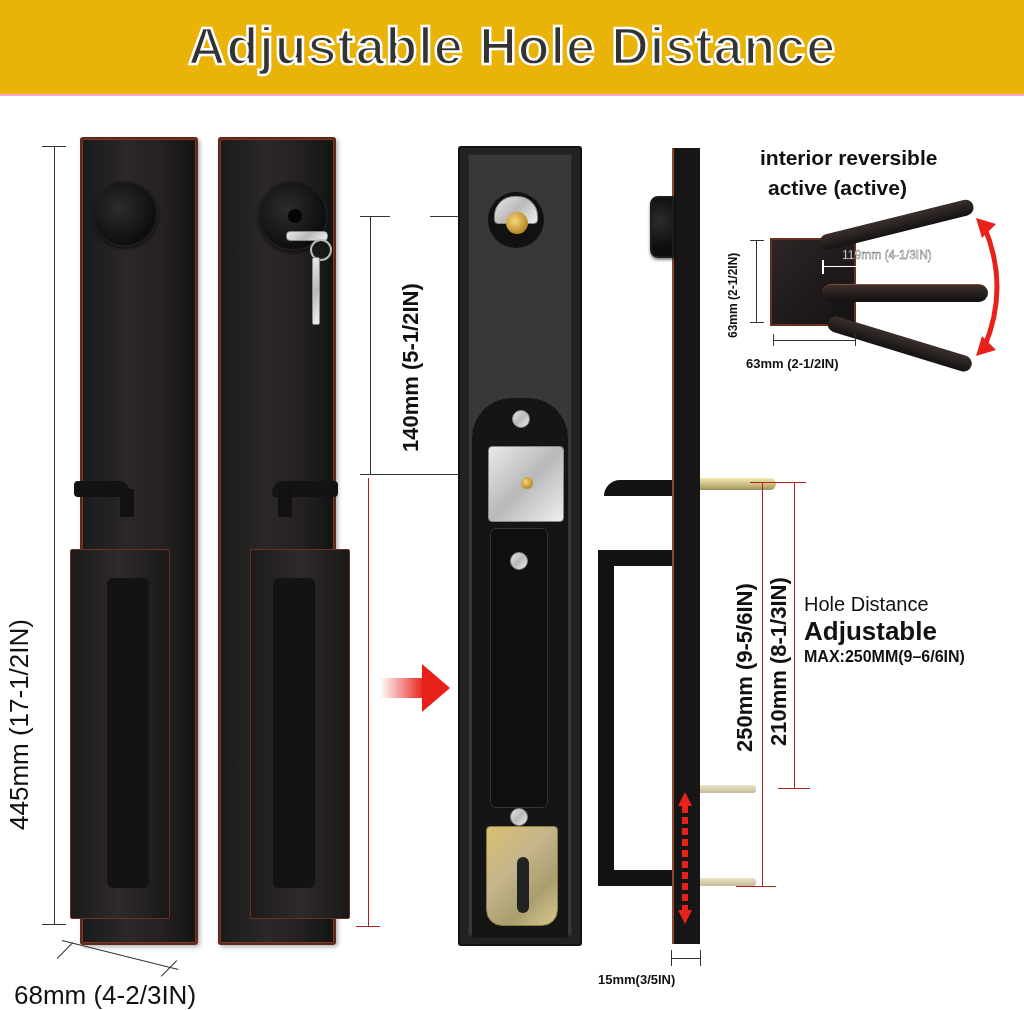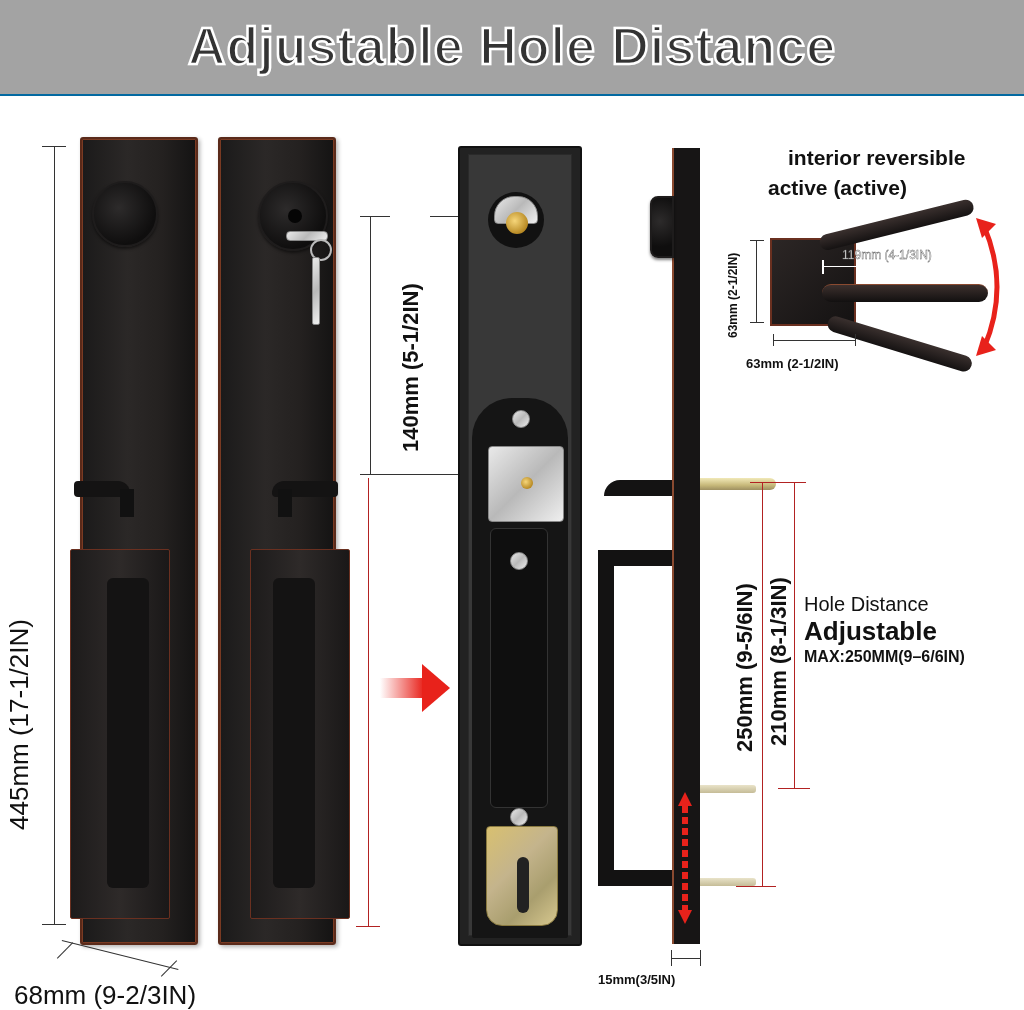--- a/index.html
+++ b/index.html
@@ -1,20 +1,20 @@
 <!DOCTYPE html>
 <html><head>
 <meta charset="utf-8">
 <style>
   * { box-sizing: border-box; margin: 0; padding: 0; }
   html, body { width: 1024px; height: 1010px; background: #ffffff; overflow: hidden; }
   body { position: relative; font-family: "Liberation Sans", sans-serif; }
   .abs { position: absolute; }
 
-  .banner { left: 0; top: 0; width: 1024px; height: 96px; background: #a3a3a3; border-bottom: 2px solid #0369a1; }
+  .banner { left: 0; top: 0; width: 1024px; height: 96px; background: #eab308; border-bottom: 2px solid #f9a8d4; }
   .banner-title {
     position: absolute; left: 0; top: 16px; width: 1024px; text-align: center;
     font-family: "Liberation Sans", sans-serif; font-weight: 900; font-size: 52px; letter-spacing: 1px;
     color: #333333; -webkit-text-stroke: 2.5px #ffffff;
     text-shadow: 0 0 1px #000;
   }
 
   .plate {
     background: linear-gradient(90deg, #1b1a1a 0%, #2b2827 40%, #242120 70%, #141313 100%);
     border: 2px solid #5a2a1a; border-radius: 3px;
@@ -71,21 +71,21 @@
   <div class="abs" style="left:58px;top:350px;width:14px;height:28px;background:#111;"></div>
   <div class="abs grip-frame" style="left:30px;top:410px;width:100px;height:370px;">
     <div class="abs grip-inner" style="left:22px;top:28px;width:42px;height:310px;"></div>
   </div>
 </div>
 
 <div class="abs" style="left:50px;top:930px;width:250px;height:80px;">
   <div class="abs dim-line" style="left:12px;top:10px;width:120px;height:1px;transform-origin:left top;transform:rotate(14deg);"></div>
   <div class="abs dim-line" style="left:4px;top:20px;width:22px;height:1px;transform:rotate(-45deg);"></div>
   <div class="abs dim-line" style="left:108px;top:38px;width:22px;height:1px;transform:rotate(-45deg);"></div>
-  <div class="abs dim-text" style="left:-36px;top:50px;font-size:26px;">68mm (9-2/3IN)</div>
+  <div class="abs dim-text" style="left:-36px;top:50px;font-size:26px;">68mm (4-2/3IN)</div>
 </div>
 
 <div class="abs" style="left:360px;top:210px;width:100px;height:300px;">
   <div class="abs dim-line" style="left:0;top:6px;width:30px;height:1px;"></div>
   <div class="abs dim-line" style="left:10px;top:6px;width:1px;height:258px;"></div>
   <div class="abs dim-line" style="left:0;top:264px;width:110px;height:1px;"></div>
   <div class="abs dim-line" style="left:70px;top:6px;width:90px;height:1px;"></div>
 
 </div>
 <div class="abs dim-text vert" style="left:398px;top:452px;font-size:22px;font-weight:bold;">140mm (5-1/2IN)</div>
@@ -145,21 +145,21 @@
 <div class="abs red-line" style="left:776px;top:482px;width:30px;height:1px;"></div>
 <div class="abs red-line" style="left:778px;top:788px;width:32px;height:1px;"></div>
 <div class="abs dim-text vert" style="left:766px;top:746px;font-size:22px;font-weight:bold;">210mm (8-1/3IN)</div>
 
 <div class="abs" style="left:804px;top:592px;width:220px;height:140px;">
   <div class="dim-text" style="font-size:20px;line-height:24px;">Hole Distance</div>
   <div class="dim-text" style="font-size:26px;font-weight:bold;line-height:30px;">Adjustable</div>
   <div class="dim-text" style="font-size:16px;font-weight:bold;line-height:22px;">MAX:250MM(9–6/6IN)</div>
 </div>
 
-<div class="abs dim-text" style="left:788px;top:146px;font-size:21px;font-weight:bold;">interior reversible</div>
+<div class="abs dim-text" style="left:760px;top:146px;font-size:21px;font-weight:bold;">interior reversible</div>
 <div class="abs dim-text" style="left:768px;top:176px;font-size:21px;font-weight:bold;">active (active)</div>
 
 <div class="abs" style="left:770px;top:238px;width:86px;height:88px;background:linear-gradient(135deg,#2c2625,#141212);border:2px solid #6a3020;"></div>
 <div class="abs" style="left:820px;top:236px;width:158px;height:16px;background:linear-gradient(180deg,#3a302e,#151212);border-radius:8px;transform-origin:left center;transform:rotate(-14deg);"></div>
 <div class="abs" style="left:822px;top:284px;width:166px;height:18px;background:linear-gradient(180deg,#3c302d,#121010);border-top:1px solid #8a4a30;border-radius:9px;"></div>
 <div class="abs" style="left:828px;top:314px;width:150px;height:16px;background:linear-gradient(180deg,#3a302e,#151212);border-radius:8px;transform-origin:left center;transform:rotate(17deg);"></div>
 
 <div class="abs" style="left:822px;top:258px;width:162px;height:20px;">
   <div class="abs" style="left:0;top:8px;width:162px;height:1px;background:#fff;"></div>
   <div class="abs" style="left:0;top:2px;width:2px;height:14px;background:#fff;"></div>

